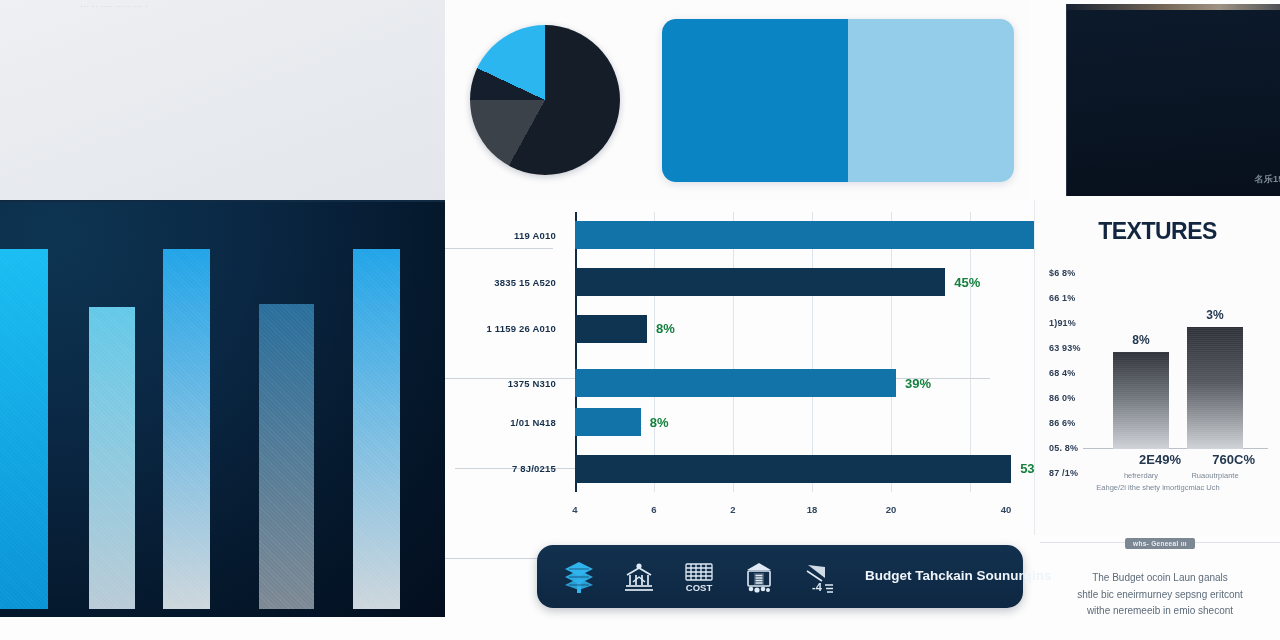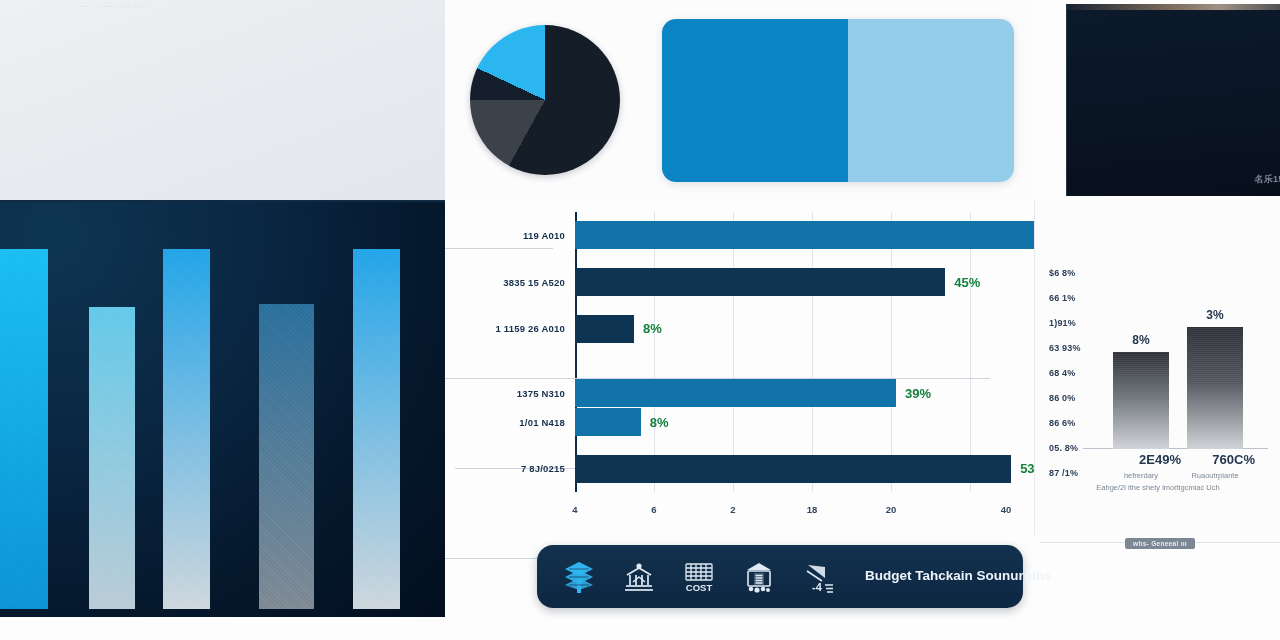--- a/index.html
+++ b/index.html
@@ -74,21 +74,21 @@
   .bars-panel {
     position: absolute; left: 445px; top: 200px; width: 585px; height: 330px;
     background: #fdfdfe;
   }
   .bars-grid { position:absolute; left:0; top:0; width:100%; height:100%; }
   .vgrid { position:absolute; top:12px; bottom:38px; width:1px; background:#dfe4ea; }
   .hgrid { position:absolute; height:1px; background:#ccd3db; }
   .axis-line { position:absolute; top:12px; bottom:38px; width:1.5px; background:#0f2b45; }
   .brow { position:absolute; display:flex; align-items:center; }
   .blabel {
-    position:absolute; right:100%; margin-right:10px; white-space:nowrap;
+    position:absolute; right:100%; margin-right:19px; white-space:nowrap;
     font-size:9.5px; font-weight:700; color:#16304c; letter-spacing:.2px;
   }
   .bfill { height:100%; }
   .bval {
     position:absolute; left:100%; margin-left:9px; white-space:nowrap;
     font-size:13px; font-weight:700; color:#15803d;
   }
   .xtick {
     position:absolute; font-size:9.5px; font-weight:700; color:#32475f;
     transform: translateX(-50%);
@@ -207,26 +207,26 @@
         <div class="brow" style="left: 130px; top: 21.3333px; height: 28px; width: 493.75px;">
           <div class="blabel">119 A010</div>
           <div class="bfill" style="width: 100%; background: rgb(18, 115, 168);"></div>
           <div class="bval">60%</div>
         </div>
         <div class="brow" style="left: 130px; top: 68px; height: 28px; width: 370.312px;">
           <div class="blabel">3835 15 A520</div>
           <div class="bfill" style="width: 100%; background: rgb(15, 52, 82);"></div>
           <div class="bval">45%</div>
         </div>
-        <div class="brow" style="left: 130px; top: 114.667px; height: 28px; width: 59px;">
+        <div class="brow" style="left: 130px; top: 114.667px; height: 28px; width: 72px;">
           <div class="blabel">1 1159 26 A010</div>
           <div class="bfill" style="width: 100%; background: rgb(15, 52, 82);"></div>
           <div class="bval">8%</div>
         </div>
-        <div class="brow" style="left: 130px; top: 179px; height: 28px; width: 320.938px;">
+        <div class="brow" style="left: 130px; top: 169px; height: 28px; width: 320.938px;">
           <div class="blabel">1375 N310</div>
           <div class="bfill" style="width: 100%; background: rgb(18, 115, 168);"></div>
           <div class="bval">39%</div>
         </div>
         <div class="brow" style="left: 130px; top: 208px; height: 28px; width: 65.8333px;">
           <div class="blabel">1/01 N418</div>
           <div class="bfill" style="width: 100%; background: rgb(18, 115, 168);"></div>
           <div class="bval">8%</div>
         </div>
         <div class="brow" style="left: 130px; top: 254.667px; height: 28px; width: 436.146px;">
@@ -239,20 +239,21 @@
         <div class="xtick" style="left: 130px; top: 304px;">4</div>
         <div class="xtick" style="left: 209px; top: 304px;">6</div>
         <div class="xtick" style="left: 288px; top: 304px;">2</div>
         <div class="xtick" style="left: 367px; top: 304px;">18</div>
         <div class="xtick" style="left: 446px; top: 304px;">20</div>
         <div class="xtick" style="left: 525px; top: 304px; margin-left: 36px;">40</div>
       </div>
   </div>
 
   <div class="tex-card">
+    <div class="tex-title">TEXTURES</div>
     <div id="tex-ylabs">
         <div class="tex-ylab" style="top: 68px;">$6 8%</div>
         <div class="tex-ylab" style="top: 93px;">66 1%</div>
         <div class="tex-ylab" style="top: 118px;">1)91%</div>
         <div class="tex-ylab" style="top: 143px;">63 93%</div>
         <div class="tex-ylab" style="top: 168px;">68 4%</div>
         <div class="tex-ylab" style="top: 193px;">86 0%</div>
         <div class="tex-ylab" style="top: 218px;">86 6%</div>
         <div class="tex-ylab" style="top: 243px;">05. 8%</div>
         <div class="tex-ylab" style="top: 268px;">87 /1%</div>
@@ -341,15 +342,20 @@
 
     <div class="pill-text">
       <span>Budget Tahckain</span>
       <span>Sounurgins</span>
     </div>
   </div>
 
   <div class="cap-block">
     <div class="cap-rule"></div>
     <div class="cap-badge">whs- Geneeal   ııı</div>
+    <div class="cap-text">
+      <span>The Budget ocoin Laun ɡanals</span>
+      <span>shtle bic eneirmurney sepsnɡ eritcont</span>
+      <span>withe neremeeib in emio shecont</span>
+    </div>
   </div>
 
 </div>
 
 </body></html>

